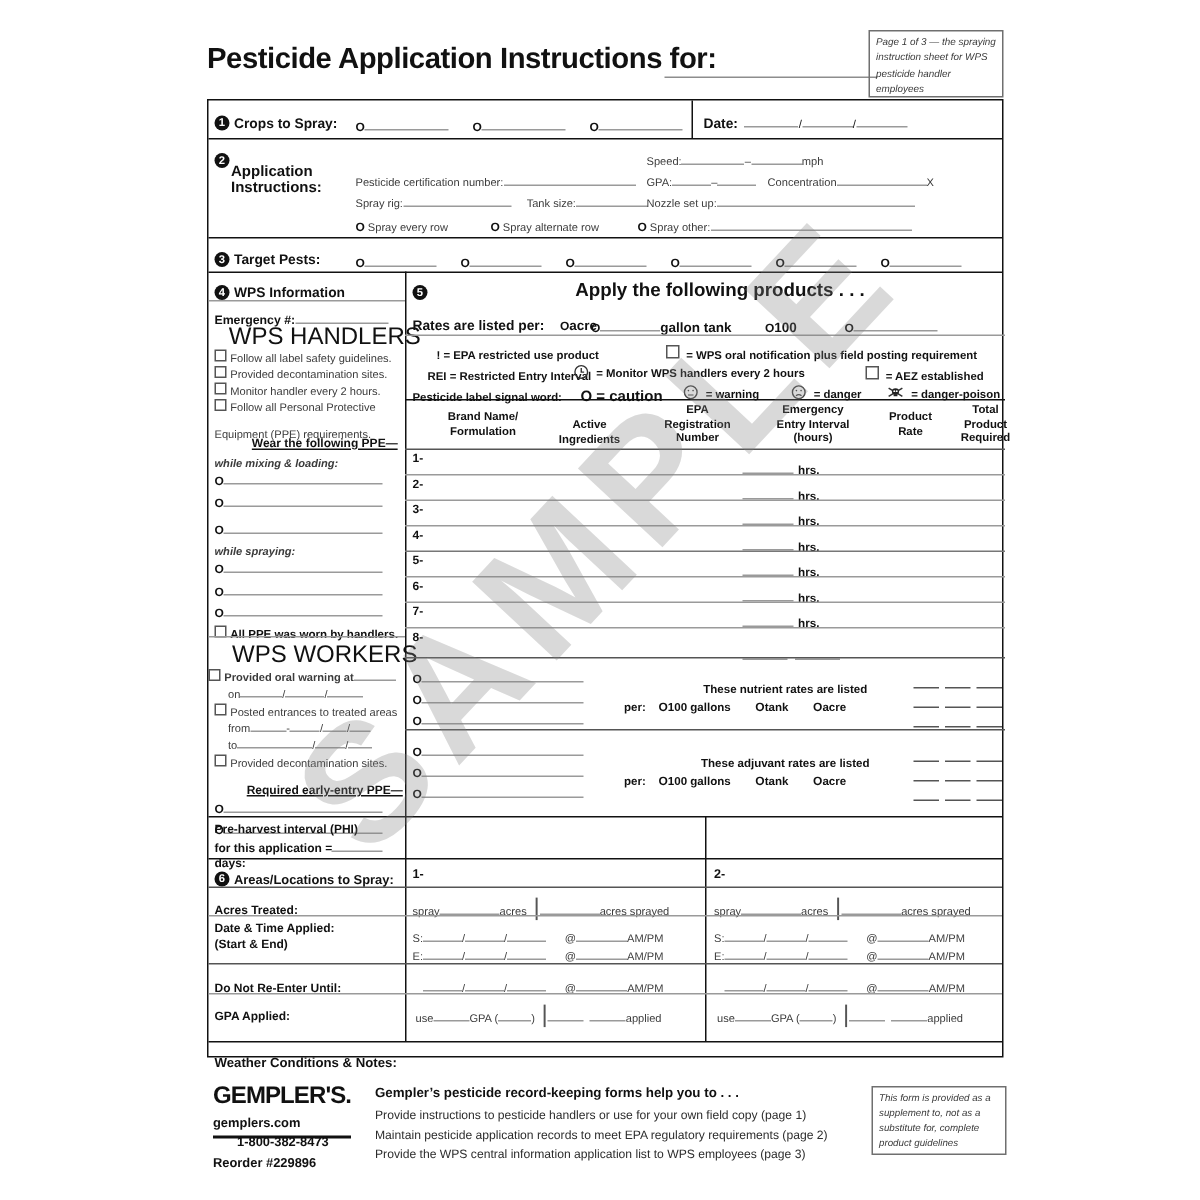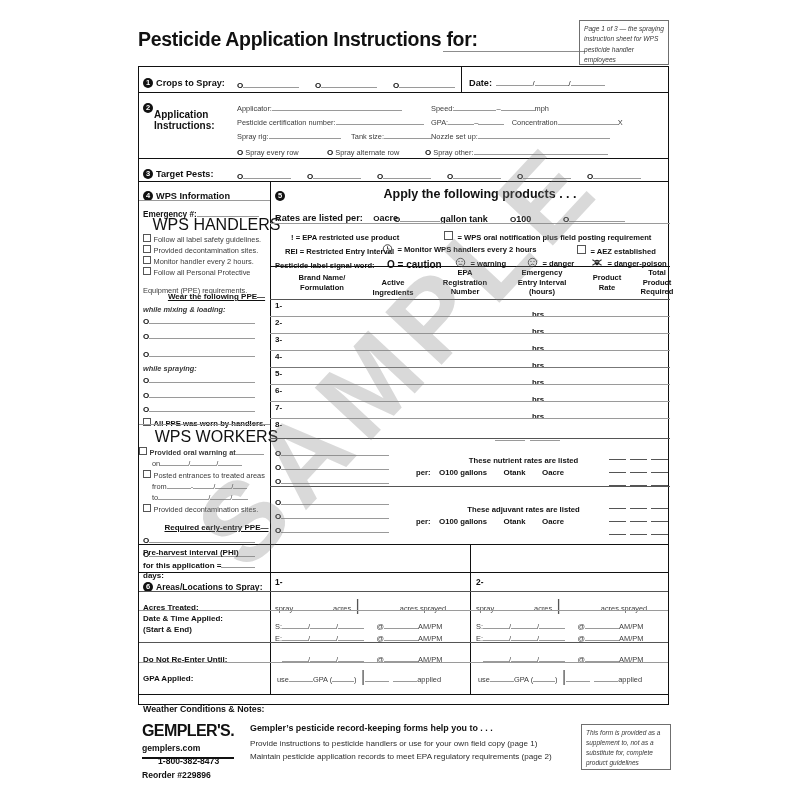--- a/index.html
+++ b/index.html
@@ -124,23 +124,20 @@
     <div class="hr-thick" style="top:25px;"></div>
 
     <div class="cell" style="left:4px;top:30px;">
       <span class="num">2</span>
     </div>
     <div class="cell" style="left:15px;top:42px;">
       <div class="lbl" style="font-size:10px;">Application</div>
       <div class="lbl" style="font-size:10px;">Instructions:</div>
     </div>
 
-    <div class="cell" style="left:98px;top:30px;">
-      <span class="thin">Applicator:</span><span class="ul" style="width:130px;height:8px;"></span>
-    </div>
     <div class="cell" style="left:98px;top:44px;">
       <span class="thin">Pesticide certification number:</span><span class="ul" style="width:88px;height:8px;"></span>
     </div>
     <div class="cell" style="left:98px;top:58px;">
       <span class="thin">Spray rig:</span><span class="ul" style="width:72px;height:8px;"></span>
       <span class="thin" style="margin-left:6px;">Tank size:</span><span class="ul" style="width:48px;height:8px;"></span>
     </div>
 
     <div class="cell" style="left:292px;top:30px;">
       <span class="thin">Speed:</span><span class="ul" style="width:42px;height:8px;"></span><span class="thin">–</span><span class="ul" style="width:34px;height:8px;"></span><span class="thin">mph</span>
@@ -509,20 +506,21 @@
     <div style="position:absolute;left:4px;top:4px;">
       <span class="gemplers">GEMPLER'S.</span>
     </div>
     <div style="position:absolute;left:4px;top:24px;" class="fsub">gemplers.com</div>
     <div style="position:absolute;left:4px;top:37px;margin-left:16px;" class="fsub">1-800-382-8473</div>
     <div style="position:absolute;left:4px;top:51px;" class="fsub" style2="">Reorder #229896</div>
 
     <div style="position:absolute;left:112px;top:5px;" class="fhead">Gempler’s pesticide record-keeping forms help you to . . .</div>
     <div style="position:absolute;left:112px;top:20px;" class="fline">Provide instructions to pesticide handlers or use for your own field copy (page 1)</div>
     <div style="position:absolute;left:112px;top:33px;" class="fline">Maintain pesticide application records to meet EPA regulatory requirements (page 2)</div>
+    <div style="position:absolute;left:112px;top:46px;" class="fline">Provide the WPS central information application list to WPS employees (page 3)</div>
 
     <div class="notebox">This form is provided as a supplement to, not as a substitute for, complete product guidelines</div>
   </div>
 
   <div class="watermark">
     <span>SAMPLE</span>
   </div>
 
  </div>
 </div>

